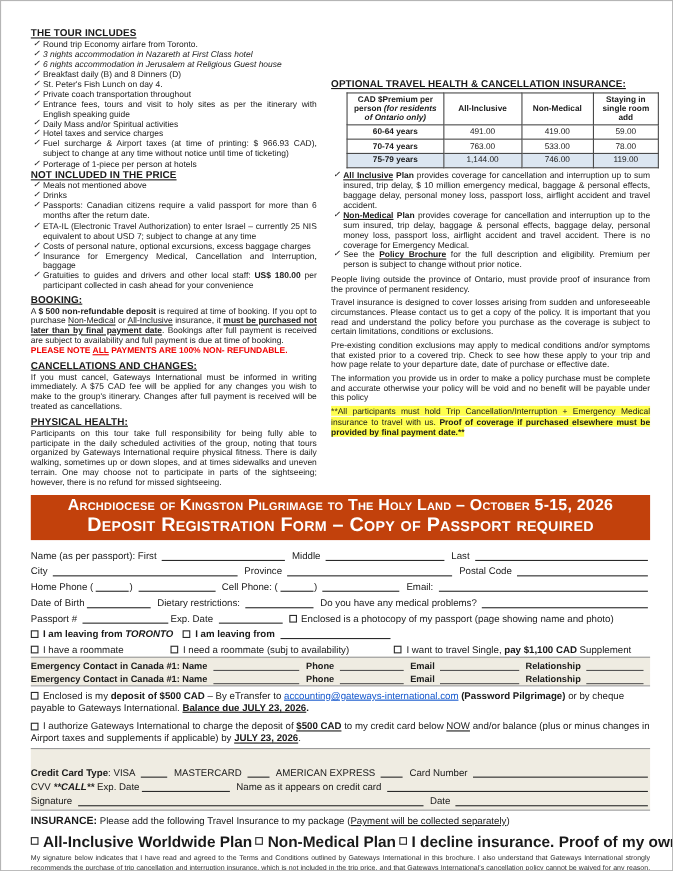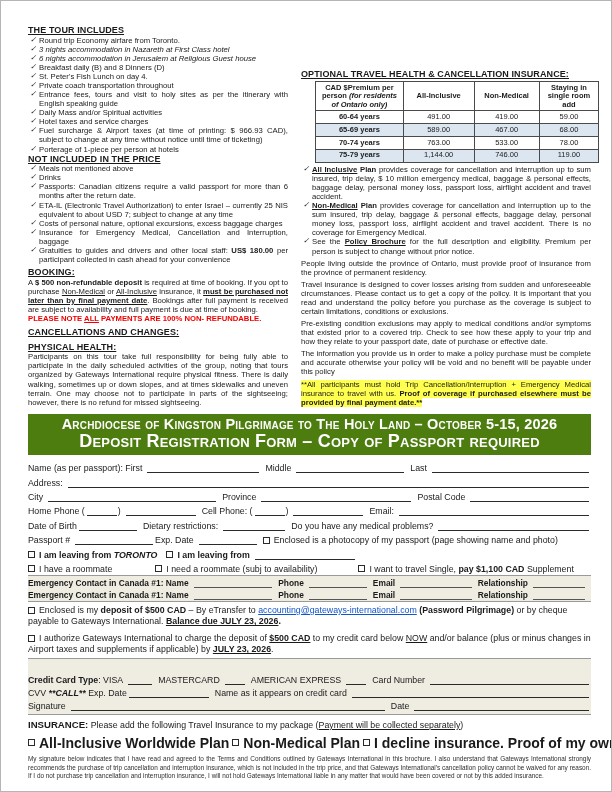--- a/index.html
+++ b/index.html
@@ -1,21 +1,21 @@
 <!DOCTYPE html>
 <html><head>
 <meta charset="utf-8">
 <style>
   * { margin:0; padding:0; box-sizing:border-box; }
   html,body { background:#888; }
   body { font-family:"Liberation Sans", sans-serif; }
   .page { width:612px; height:792px; background:#fff; margin:0 auto; padding:24px 20px 10px 27px;
           overflow:hidden; position:relative; border:1px solid #b5b5b5; color:#1a1a1a; }
   
-  .cols { display:flex; align-items:flex-end; }
+  .cols { display:flex; align-items:center; }
   .col-left  { width:260px; flex:none; font-size:7.7px; line-height:1.18; text-align:justify; }
   .divider   { flex:none; width:4px; border-left:1.5px solid #3a3a3a; border-right:1.5px solid #3a3a3a; margin:0 4px 0 5px; }
   .col-right { flex:1; font-size:7.7px; line-height:1.18; text-align:justify; }
   .h-title { font-size:9px; font-weight:bold; text-decoration:underline; text-align:left; letter-spacing:.1px; }
   ul.check { list-style:none; }
   ul.check li { display:flex; align-items:flex-start; }
   .tick { flex:none; width:9px; margin-left:2px; font-size:7.5px; font-style:italic; }
   .txt { flex:1; }
   .it { font-style:italic; }
   .b { font-weight:bold; }
@@ -24,21 +24,21 @@
   .red { color:#f00000; }
   .para { margin-top:3px; }
   .hl { background:#ffff4f;margin-top:14px; }
   
   table.ins { width:98%; border-collapse:collapse; margin:2px 0 2px 14px; font-size:7.5px; }
   table.ins td { border:1px solid #4a4a4a; text-align:center; padding:1.5px 2px; vertical-align:middle; }
   table.ins .hdr td { font-weight:bold; line-height:1.12; }
   table.ins .shade td { background:#dce6f1; }
   table.ins td.agecol { font-weight:bold; }
   
-  .banner { background:#4d7c0f; color:#fff; text-align:center; margin:7px 0 5px 0; padding:2px 0 3px 0; }
+  .banner { background:#c2410c; color:#fff; text-align:center; margin:7px 0 5px 0; padding:2px 0 3px 0; }
   .banner .l1 { font-variant:small-caps; font-weight:bold; font-size:14.5px; line-height:1.12; letter-spacing:.2px; }
   .banner .l2 { font-variant:small-caps; font-weight:bold; font-size:18px; line-height:1.1; letter-spacing:.2px; }
   
   .form { font-size:8.8px; }
   .frow { display:flex; align-items:flex-end; padding:3.4px 0 1px 0; white-space:nowrap; }
   .frow .lbl { flex:none; margin-right:3px; }
   .bl { display:inline-block; border-bottom:1px solid #2a2a2a; height:10px; flex:none; margin:0 6px 0 2px; }
   .bl.grow { flex:1; margin-right:2px; }
   .cb { display:inline-block; width:7px; height:7px; border:1px solid #2a2a2a; background:#fff;
         vertical-align:-1px; margin-right:4px; flex:none; align-self:center; }
@@ -136,20 +136,21 @@
             <span class="tick">✓</span>
           <span class="txt"><span>Gratuities to guides and drivers and other local staff: </span><span class="b">US$ 180.00</span><span> per participant collected in cash ahead for your convenience</span></span>
         </li>
       </ul>
 
       <div class="h-title" style="margin-top:3px">BOOKING:</div>
       <div><span>A </span><span class="b">$ 500 non-refundable deposit</span><span> is required at time of booking. If you opt to purchase </span><span class="u">Non-Medical</span><span> or </span><span class="u">All-Inclusive</span><span> insurance, it </span><span class="bu">must be purchased not later than by final payment date</span><span>. Bookings after full payment is received are subject to availability and full payment is due at time of booking.</span></div>
       <div class="red b"><span>PLEASE NOTE </span><span class="u">ALL</span><span> PAYMENTS ARE 100% NON- REFUNDABLE.</span></div>
 
       <div class="h-title" style="margin-top:4px">CANCELLATIONS AND CHANGES:</div>
+      <div>If you must cancel, Gateways International must be informed in writing immediately.  A $75 CAD fee will be applied for any changes you wish to make to the group's itinerary. Changes after full payment is received will be treated as cancellations.</div>
 
       <div class="h-title" style="margin-top:4px">PHYSICAL HEALTH:</div>
       <div>Participants on this tour take full responsibility for being fully able to participate in the daily scheduled activities of the group, noting that tours organized by Gateways International require physical fitness. There is daily walking, sometimes up or down slopes, and at times sidewalks and uneven terrain. One may choose not to participate in parts of the sightseeing; however, there is no refund for missed sightseeing.</div>
     </div>
 
     <div class="divider"></div>
 
     <div class="col-right">
       <div class="h-title">OPTIONAL TRAVEL HEALTH &amp; CANCELLATION INSURANCE:</div>
 
@@ -159,26 +160,20 @@
           <td style="width:31%"><span>CAD $Premium per person </span><span class="it">(for residents of Ontario only)</span></td>
           <td style="width:25%">All-Inclusive</td>
           <td style="width:23%">Non-Medical</td>
           <td style="width:21%">Staying in single room add</td>
         </tr>
         <tr>
           <td class="agecol">60-64 years</td>
               <td>491.00</td>
               <td>419.00</td>
               <td>59.00</td>
-        </tr>
-        <tr class="shade">
-          <td class="agecol">65-69 years</td>
-              <td>589.00</td>
-              <td>467.00</td>
-              <td>68.00</td>
         </tr>
         <tr>
           <td class="agecol">70-74 years</td>
               <td>763.00</td>
               <td>533.00</td>
               <td>78.00</td>
         </tr>
         <tr class="shade">
           <td class="agecol">75-79 years</td>
               <td>1,144.00</td>
@@ -198,21 +193,21 @@
           <span class="txt"><span class="bu">Non-Medical</span><span class="b"> Plan</span><span> provides coverage for cancellation and interruption up to the sum insured, trip delay, baggage &amp; personal effects, baggage delay, personal money loss, passport loss, airflight accident and travel accident. There is no coverage for Emergency Medical.</span></span>
           </li>
         <li>
             <span class="tick">✓</span>
           <span class="txt"><span>See the </span><span class="bu">Policy Brochure</span><span> for the full description and eligibility. Premium per person is subject to change without prior notice.</span></span>
           </li>
       </ul>
 
       <div class="para">People living outside the province of Ontario, must provide proof of insurance from the province of permanent residency.</div>
       <div class="para">Travel insurance is designed to cover losses arising from sudden and unforeseeable circumstances. Please contact us to get a copy of the policy. It is important that you read and understand the policy before you purchase as the coverage is subject to certain limitations, conditions or exclusions.</div>
-      <div class="para">Pre-existing condition exclusions may apply to medical conditions and/or symptoms that existed prior to a covered trip. Check to see how these apply to your trip and how they relate to your passport date, date of purchase or effective date.</div>
+      <div class="para">Pre-existing condition exclusions may apply to medical conditions and/or symptoms that existed prior to a covered trip. Check to see how these apply to your trip and how page relate to your departure date, date of purchase or effective date.</div>
       <div class="para">The information you provide us in order to make a policy purchase must be complete and accurate otherwise your policy will be void and no benefit will be payable under this policy</div>
       <div class="para"><span class="hl">**All participants must hold Trip Cancellation/Interruption + Emergency Medical insurance to travel with us. </span><span class="hl b">Proof of coverage if purchased elsewhere must be provided by final payment date.**</span></div>
     </div>
   </div>
 
   <div class="banner">
     <div class="l1">Archdiocese of Kingston Pilgrimage to The Holy Land – October 5-15, 2026</div>
     <div class="l2">Deposit Registration Form – Copy of Passport required</div>
   </div>
 
@@ -220,24 +215,20 @@
 
     <div class="frow">
       <span class="lbl">Name (as per passport): First</span>
         <span class="bl" style="width:112px"></span>
       <span class="lbl">Middle</span>
         <span class="bl" style="width:108px"></span>
       <span class="lbl">Last</span>
         <span class="bl grow"></span>
     </div>
 
-    <div class="frow">
-      <span class="lbl">Address:</span>
-        <span class="bl grow"></span>
-    </div>
 
     <div class="frow">
       <span class="lbl">City</span>
         <span class="bl" style="width:168px"></span>
       <span class="lbl">Province</span>
         <span class="bl" style="width:150px"></span>
       <span class="lbl">Postal Code</span>
         <span class="bl grow"></span>
     </div>
 

